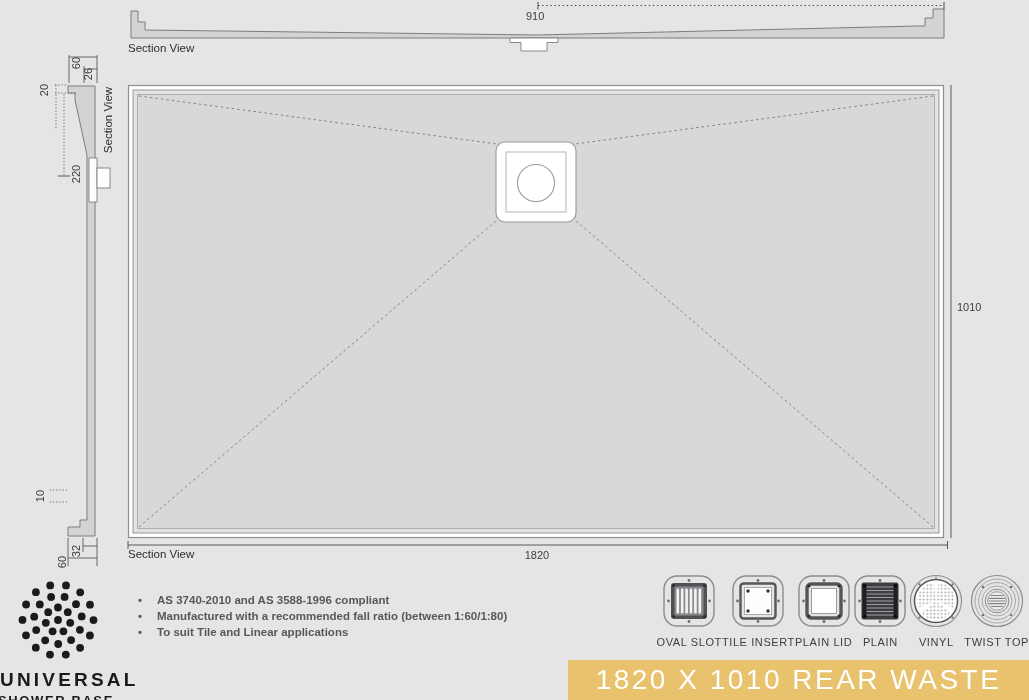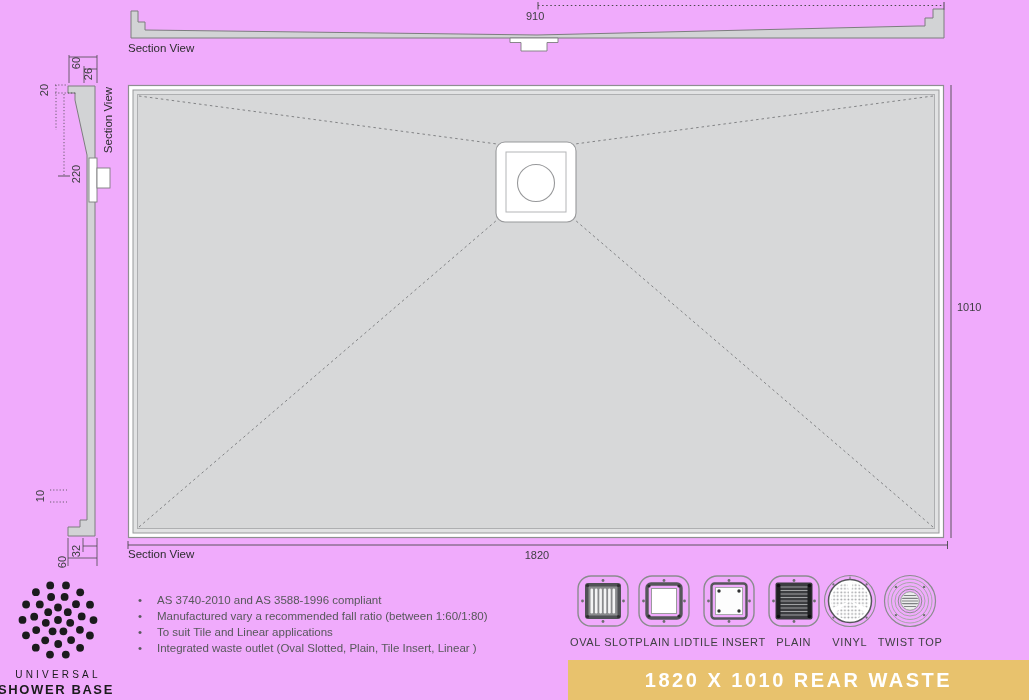--- a/index.html
+++ b/index.html
@@ -1,36 +1,36 @@
 <!DOCTYPE html>
 <html><head>
 <meta charset="utf-8">
 <style>
   html,body{margin:0;padding:0;background:#ffffff;}
-  #canvas{position:relative;width:1029px;height:700px;background:#f0abfc;overflow:hidden;
+  #canvas{position:relative;width:1029px;height:700px;background:#e5e5e5;overflow:hidden;
           font-family:"Liberation Sans",sans-serif;}
   #drawing{position:absolute;left:0;top:0;}
   .dim{font-family:"Liberation Sans",sans-serif;font-size:11px;fill:#3d3e40;}
   .viewlbl{font-family:"Liberation Sans",sans-serif;font-size:11.5px;fill:#2d2d2f;}
   
   .logo{position:absolute;left:0;top:578px;width:116px;text-align:center;}
   .logo svg{display:block;margin:0 auto;}
-  .logo .l1{font-size:10px;font-weight:normal;letter-spacing:3.2px;color:#1b1b1d;margin-top:7px;white-space:nowrap;}
+  .logo .l1{font-size:19px;font-weight:bold;letter-spacing:3.2px;color:#1b1b1d;margin-top:7px;white-space:nowrap;}
   .logo .l2{font-size:13px;font-weight:bold;letter-spacing:1.6px;color:#1b1b1d;margin-top:2px;white-space:nowrap;margin-left:-4px;}
   
   .notes{position:absolute;left:138px;top:592px;width:445px;margin:0;padding:0;list-style:none;}
-  .notes li{font-size:11.5px;color:#57585b;line-height:16px;white-space:nowrap;}
+  .notes li{font-size:11.5px;color:#57585b;line-height:16px;white-space:nowrap;font-weight:bold;}
   .notes li::before{content:"\2022";margin-right:15px;color:#57585b;}
   
-  .waste-row{position:absolute;left:570px;top:573px;width:459px;display:flex;justify-content:flex-start;align-items:flex-start;}
+  .waste-row{position:absolute;left:570px;top:573px;width:459px;display:flex;justify-content:flex-end;align-items:flex-start;}
   .waste-cell{display:flex;flex-direction:column;align-items:center;}
   .waste-cell .wlabel{margin-top:7px;font-size:11px;letter-spacing:0.6px;color:#3f4043;white-space:nowrap;}
   
   .banner{position:absolute;left:568px;top:660px;width:461px;height:40px;display:flex;align-items:center;justify-content:center;}
-  .banner span{color:#ffffff;font-size:20px;font-weight:bold;letter-spacing:2.5px;white-space:nowrap;}
+  .banner span{color:#ffffff;font-size:28px;font-weight:normal;letter-spacing:2.5px;white-space:nowrap;}
 </style>
 </head>
 <body>
 
 <div id="canvas">
 
   <svg id="drawing" width="1029" height="575" viewBox="0 0 1029 575">
 
     <g>
       <path d="M131,38 L131,11 L138,11 L138,22 L145,22 L145,30 L537,35 L918,26 L925,26 L925,18 L933,18 L933,9 L944,9 L944,38 Z" fill="#d2d3d5" stroke="#7d7d7f" stroke-width="1"></path>
@@ -143,23 +143,22 @@
         <circle cx="-31.9" cy="-15.5" r="3.9" fill="#1b1b1d"></circle>
         <circle cx="-22.1" cy="-27.8" r="3.9" fill="#1b1b1d"></circle>
         <circle cx="-7.8" cy="-34.6" r="3.9" fill="#1b1b1d"></circle>
       </svg>
     <div class="l1">UNIVERSAL</div>
     <div class="l2">SHOWER BASE</div>
   </div>
 
   <ul class="notes">
     <li>AS 3740-2010 and AS 3588-1996 compliant</li>
-    <li>Manufactured vary a recommended fall ratio (between 1:60/1:80)</li>
+    <li>Manufactured with a recommended fall ratio (between 1:60/1:80)</li>
     <li>To suit Tile and Linear applications</li>
-    <li>Integrated waste outlet (Oval Slotted, Plain, Tile Insert, Linear )</li>
   </ul>
 
   <div class="waste-row">
 
     <div class="waste-cell">
       <svg width="56" height="56" viewBox="0 0 56 56">
         <rect x="3" y="3" width="50" height="50" rx="13" fill="none" stroke="#8a8c8e" stroke-width="1.4"></rect>
         <circle cx="28" cy="7.5" r="1.4" fill="#6d6e70"></circle>
           <circle cx="28" cy="48.5" r="1.4" fill="#6d6e70"></circle>
         <circle cx="7.5" cy="28" r="1.4" fill="#6d6e70"></circle>
@@ -180,45 +179,45 @@
       <span class="wlabel">OVAL SLOT</span>
     </div>
 
     <div class="waste-cell">
       <svg width="56" height="56" viewBox="0 0 56 56">
         <rect x="3" y="3" width="50" height="50" rx="13" fill="none" stroke="#8a8c8e" stroke-width="1.4"></rect>
         <circle cx="28" cy="7.5" r="1.4" fill="#6d6e70"></circle>
           <circle cx="28" cy="48.5" r="1.4" fill="#6d6e70"></circle>
         <circle cx="7.5" cy="28" r="1.4" fill="#6d6e70"></circle>
           <circle cx="48.5" cy="28" r="1.4" fill="#6d6e70"></circle>
+        <rect x="10.5" y="10.5" width="35" height="35" rx="3" fill="none" stroke="#55565a" stroke-width="2.4"></rect>
+        <rect x="14.5" y="14.5" width="27" height="27" fill="#fdfdfd" stroke="#a8a9ab" stroke-width="1"></rect>
+        <circle cx="18" cy="18" r="1.7" fill="#323234"></circle>
+          <circle cx="38" cy="18" r="1.7" fill="#323234"></circle>
+        <circle cx="18" cy="38" r="1.7" fill="#323234"></circle>
+          <circle cx="38" cy="38" r="1.7" fill="#323234"></circle>
+      </svg>
+      <span class="wlabel">TILE INSERT</span>
+    </div>
+
+    <div class="waste-cell">
+      <svg width="56" height="56" viewBox="0 0 56 56">
+        <rect x="3" y="3" width="50" height="50" rx="13" fill="none" stroke="#8a8c8e" stroke-width="1.4"></rect>
+        <circle cx="28" cy="7.5" r="1.4" fill="#6d6e70"></circle>
+          <circle cx="28" cy="48.5" r="1.4" fill="#6d6e70"></circle>
+        <circle cx="7.5" cy="28" r="1.4" fill="#6d6e70"></circle>
+          <circle cx="48.5" cy="28" r="1.4" fill="#6d6e70"></circle>
         <rect x="11" y="11" width="34" height="34" rx="4" fill="none" stroke="#55565a" stroke-width="3.4"></rect>
         <rect x="15.5" y="15.5" width="25" height="25" fill="#ffffff" stroke="#9a9b9d" stroke-width="1"></rect>
         <circle cx="13" cy="13" r="1.6" fill="#2f2f31"></circle>
           <circle cx="43" cy="13" r="1.6" fill="#2f2f31"></circle>
         <circle cx="13" cy="43" r="1.6" fill="#2f2f31"></circle>
           <circle cx="43" cy="43" r="1.6" fill="#2f2f31"></circle>
       </svg>
       <span class="wlabel">PLAIN LID</span>
-    </div>
-
-    <div class="waste-cell">
-      <svg width="56" height="56" viewBox="0 0 56 56">
-        <rect x="3" y="3" width="50" height="50" rx="13" fill="none" stroke="#8a8c8e" stroke-width="1.4"></rect>
-        <circle cx="28" cy="7.5" r="1.4" fill="#6d6e70"></circle>
-          <circle cx="28" cy="48.5" r="1.4" fill="#6d6e70"></circle>
-        <circle cx="7.5" cy="28" r="1.4" fill="#6d6e70"></circle>
-          <circle cx="48.5" cy="28" r="1.4" fill="#6d6e70"></circle>
-        <rect x="10.5" y="10.5" width="35" height="35" rx="3" fill="none" stroke="#55565a" stroke-width="2.4"></rect>
-        <rect x="14.5" y="14.5" width="27" height="27" fill="#fdfdfd" stroke="#a8a9ab" stroke-width="1"></rect>
-        <circle cx="18" cy="18" r="1.7" fill="#323234"></circle>
-          <circle cx="38" cy="18" r="1.7" fill="#323234"></circle>
-        <circle cx="18" cy="38" r="1.7" fill="#323234"></circle>
-          <circle cx="38" cy="38" r="1.7" fill="#323234"></circle>
-      </svg>
-      <span class="wlabel">TILE INSERT</span>
     </div>
 
     <div class="waste-cell">
       <svg width="56" height="56" viewBox="0 0 56 56">
         <rect x="3" y="3" width="50" height="50" rx="13" fill="none" stroke="#8a8c8e" stroke-width="1.4"></rect>
         <circle cx="28" cy="7.5" r="1.4" fill="#6d6e70"></circle>
           <circle cx="28" cy="48.5" r="1.4" fill="#6d6e70"></circle>
         <circle cx="7.5" cy="28" r="1.4" fill="#6d6e70"></circle>
           <circle cx="48.5" cy="28" r="1.4" fill="#6d6e70"></circle>
         <rect x="9.5" y="9.5" width="37" height="37" rx="2" fill="#3c3d40"></rect>

